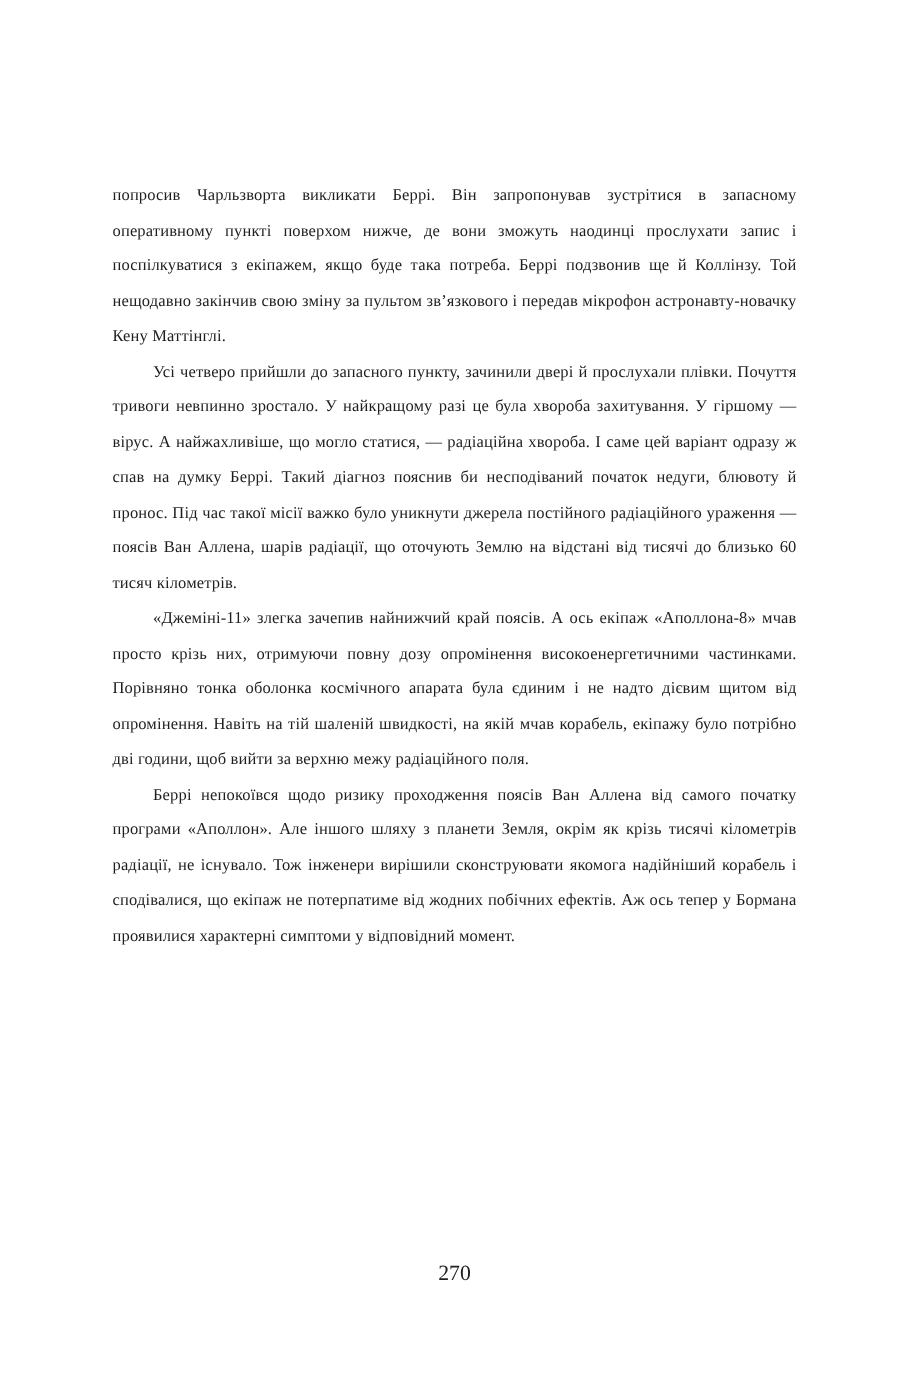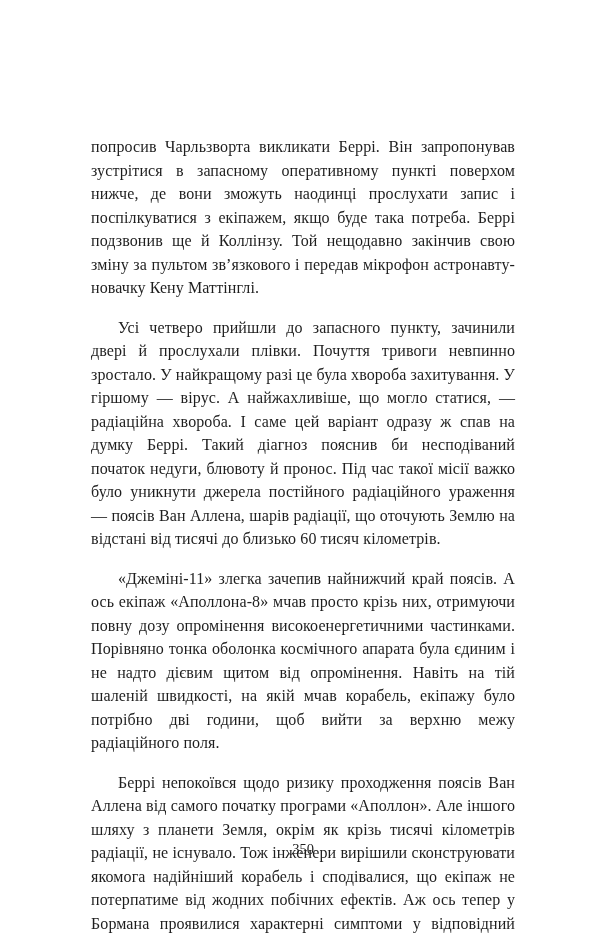--- a/index.html
+++ b/index.html
@@ -21,22 +21,22 @@
     height: 933px;
     background: #ffffff;
   }
   .text-block {
     position: absolute;
     left: 75px;
     top: 119px;
     width: 456px;
   }
   .text-block p {
-    margin: 16px;
-    font-size: 16px;
+    margin: 0;
+    font-size: 11px;
     line-height: 23.5px;
     text-align: justify;
     letter-spacing: 0.1px;
     -webkit-hyphens: auto;
     hyphens: auto;
   }
   .text-block p.indent {
     text-indent: 27px;
   }
   .page-number {
@@ -52,14 +52,14 @@
 </head>
 <body>
 
 <div class="book-page">
   <div class="text-block">
     <p>попросив Чарльзворта викликати Беррі. Він запропонував зустрітися в запасному оперативному пункті поверхом нижче, де вони зможуть наодинці прослухати запис і поспілкуватися з екіпажем, якщо буде така потреба. Беррі подзвонив ще й Коллінзу. Той нещодавно закінчив свою зміну за пультом зв’язкового і передав мікрофон астронавту-новачку Кену Маттінглі.</p>
     <p class="indent">Усі четверо прийшли до запасного пункту, зачинили двері й прослухали плівки. Почуття тривоги невпинно зростало. У найкращому разі це була хвороба захитування. У гіршому — вірус. А найжахливіше, що могло статися, — радіаційна хвороба. І саме цей варіант одразу ж спав на думку Беррі. Такий діагноз пояснив би несподіваний початок недуги, блювоту й пронос. Під час такої місії важко було уникнути джерела постійного радіаційного ураження — поясів Ван Аллена, шарів радіації, що оточують Землю на відстані від тисячі до близько 60 тисяч кілометрів.</p>
     <p class="indent">«Джеміні-11» злегка зачепив найнижчий край поясів. А ось екіпаж «Аполлона-8» мчав просто крізь них, отримуючи повну дозу опромінення високоенергетичними частинками. Порівняно тонка оболонка космічного апарата була єдиним і не надто дієвим щитом від опромінення. Навіть на тій шаленій швидкості, на якій мчав корабель, екіпажу було потрібно дві години, щоб вийти за верхню межу радіаційного поля.</p>
     <p class="indent">Беррі непокоївся щодо ризику проходження поясів Ван Аллена від самого початку програми «Аполлон». Але іншого шляху з планети Земля, окрім як крізь тисячі кілометрів радіації, не існувало. Тож інженери вирішили сконструювати якомога надійніший корабель і сподівалися, що екіпаж не потерпатиме від жодних побічних ефектів. Аж ось тепер у Бормана проявилися характерні симптоми у відповідний момент.</p>
   </div>
-  <div class="page-number">350</div>
+  <div class="page-number">270</div>
 </div>
 
 </body></html>

